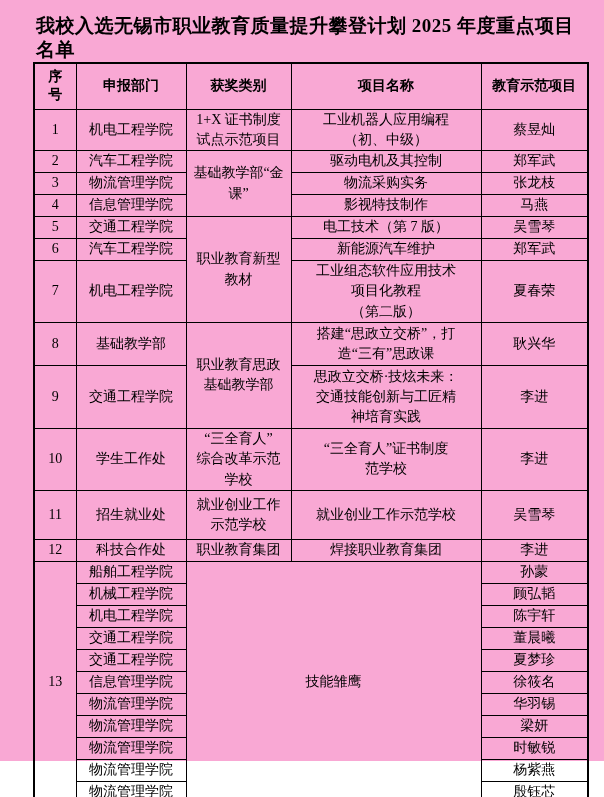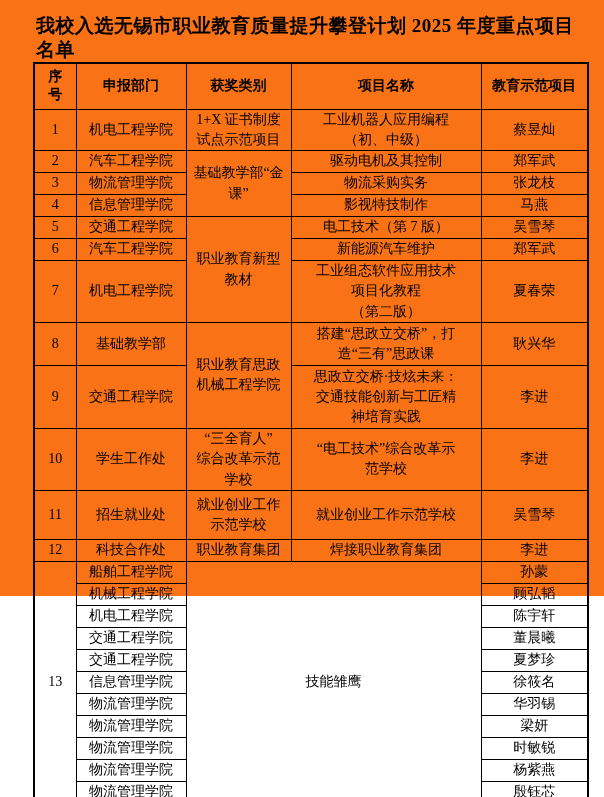--- a/index.html
+++ b/index.html
@@ -5,21 +5,21 @@
   html,body{margin:0;padding:0;}
   body{
     width:604px;height:797px;
     background:#ffffff;
     color:#000;
     font-family:"Liberation Serif","DejaVu Serif",serif;
     position:relative;
     overflow:hidden;
   }
   .page{
-    position:absolute;top:0;left:0;width:604px;height:596px;background:#f97316;
+    position:absolute;top:0;left:0;width:604px;height:761px;background:#f9a8d4;
   }
   .doc-title{
     position:absolute;
     top:14px;left:36px;width:545px;
     font-size:19px;font-weight:bold;
     line-height:1.25;
     letter-spacing:0.5px;
     text-align:left;
     white-space:normal;
   }
@@ -130,41 +130,41 @@
         <td>工业组态软件应用技术
 项目化教程
 （第二版）</td>
         <td>夏春荣</td>
       </tr>
 
       <tr class="h43">
         <td>8</td>
         <td>基础教学部</td>
         <td rowspan="2">职业教育思政
-机械工程学院</td>
+基础教学部</td>
         <td>搭建“思政立交桥”，打
 造“三有”思政课</td>
         <td>耿兴华</td>
       </tr>
       <tr class="h63">
         <td>9</td>
         <td>交通工程学院</td>
         <td>思政立交桥·技炫未来：
 交通技能创新与工匠精
 神培育实践</td>
         <td>李进</td>
       </tr>
 
       <tr class="h61">
         <td>10</td>
         <td>学生工作处</td>
         <td>“三全育人”
 综合改革示范
 学校</td>
-        <td>“电工技术”综合改革示
+        <td>“三全育人”证书制度
 范学校</td>
         <td>李进</td>
       </tr>
 
       <tr class="h49">
         <td>11</td>
         <td>招生就业处</td>
         <td>就业创业工作
 示范学校</td>
         <td>就业创业工作示范学校</td>

